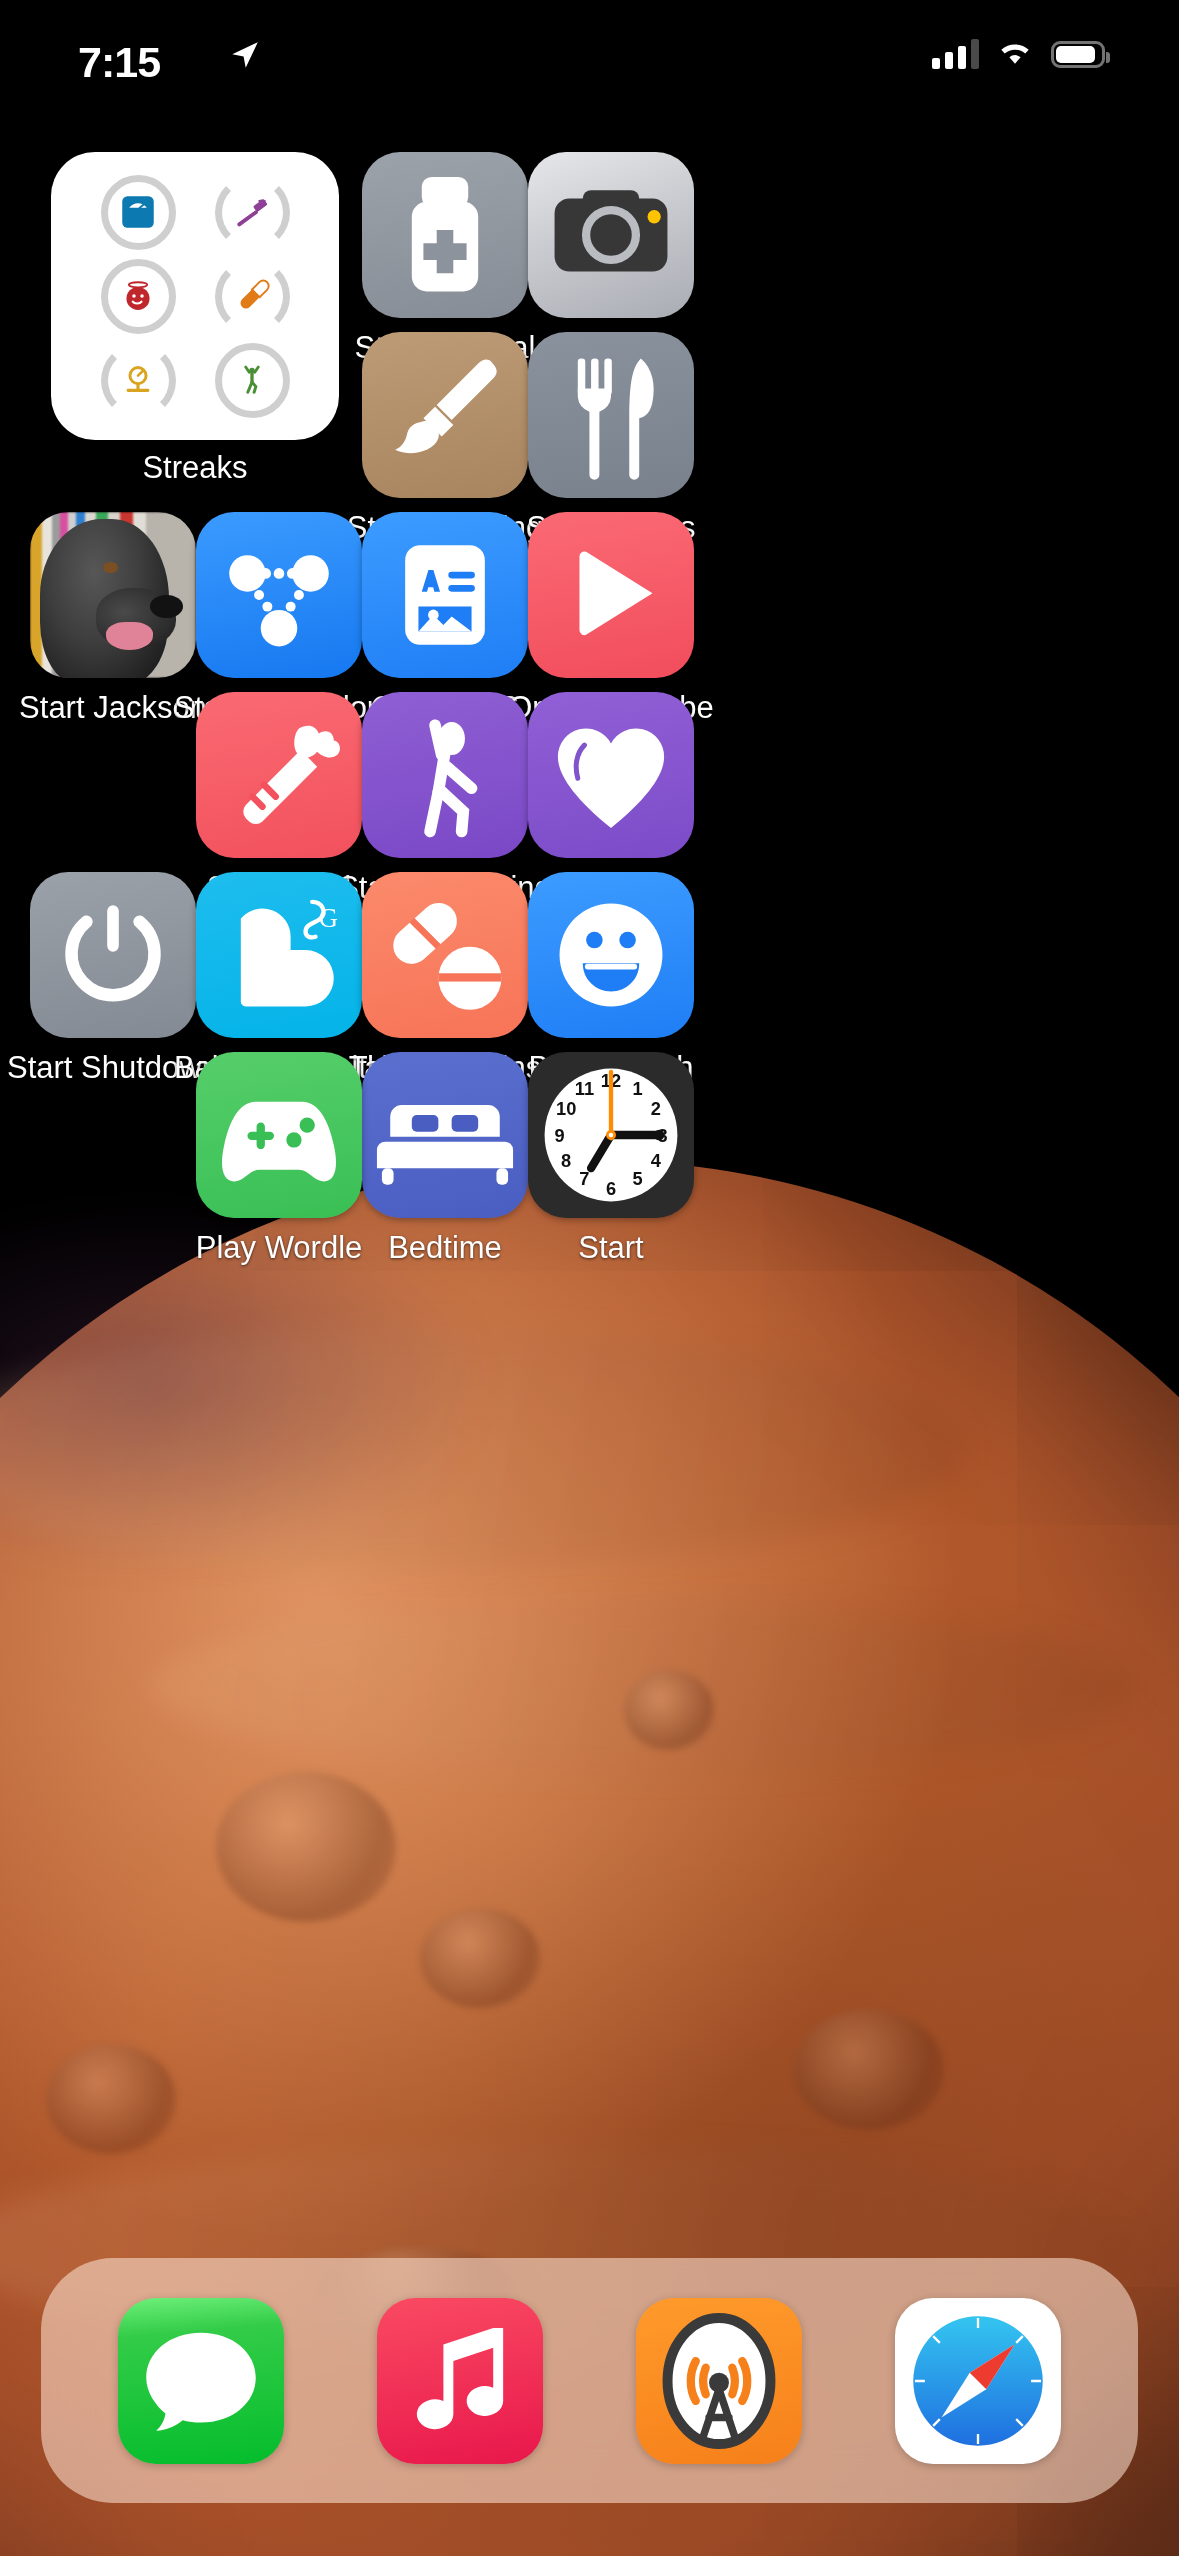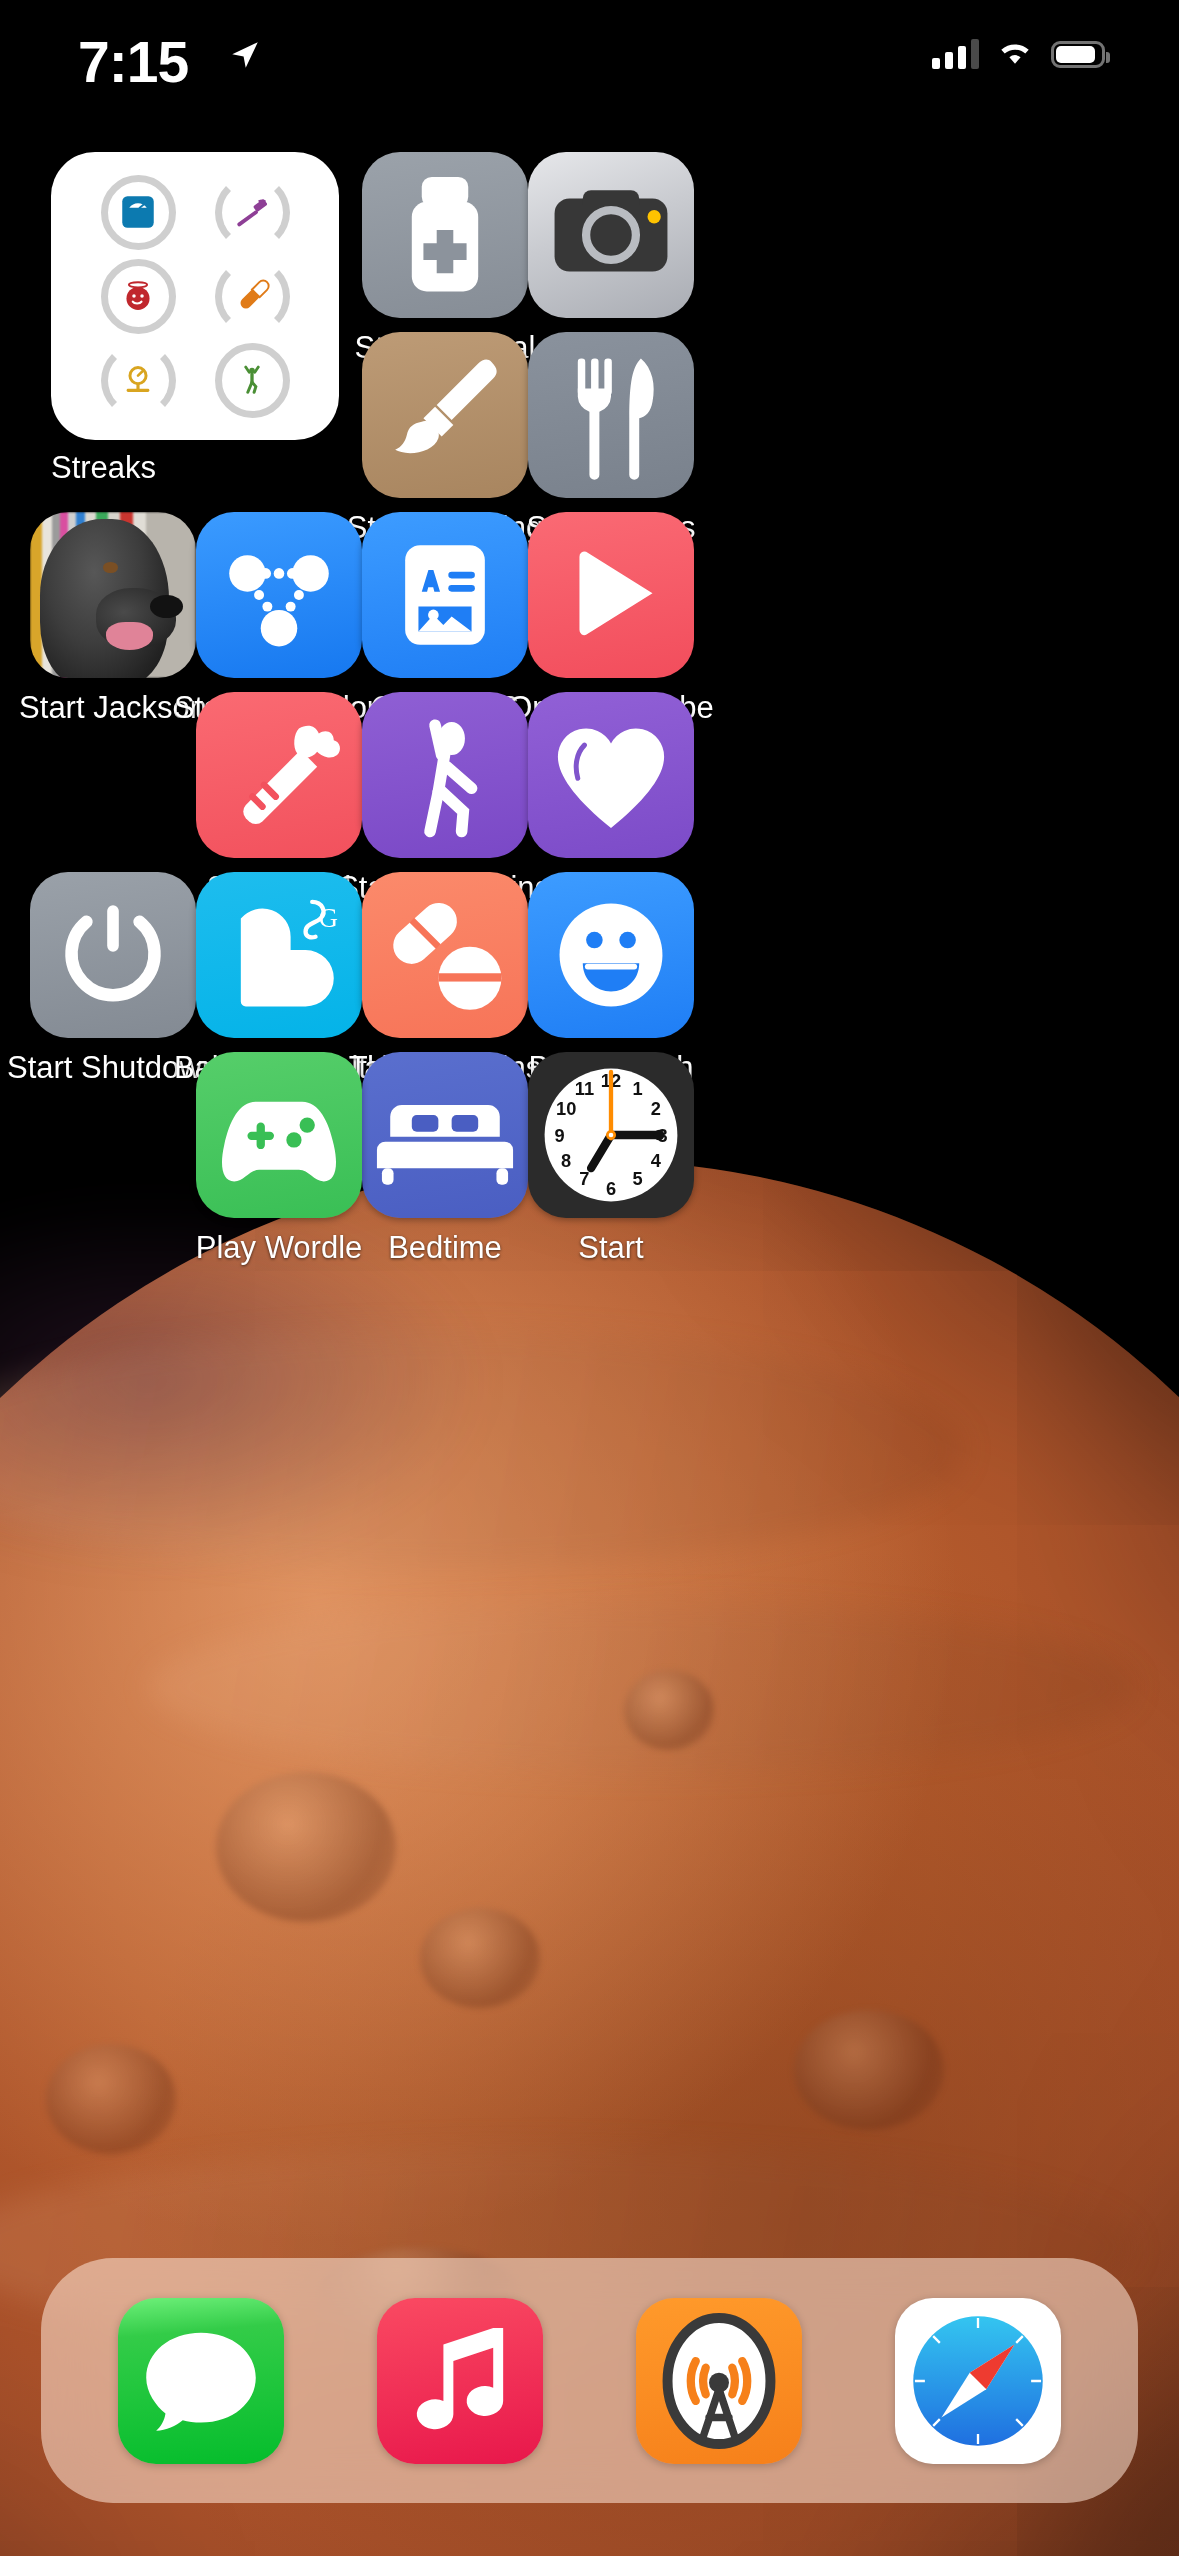--- a/index.html
+++ b/index.html
@@ -50,21 +50,21 @@
     filter:blur(20px);
   }
 
   
   #statusbar{
     position:absolute; top:0; left:0; right:0; height:140px;
     color:#fff; z-index:40;
   }
   #clock-time{
     position:absolute; left:78px; top:32px;
-    font-size:57px; font-weight:bold; letter-spacing:-1px;
+    font-size:43px; font-weight:bold; letter-spacing:-1px;
     line-height:60px;
   }
   #loc-arrow{ position:absolute; left:228px; top:38px; }
   #status-right{
     position:absolute; right:74px; top:38px;
     display:flex; align-items:center; gap:17px;
   }
   .bars{ display:flex; align-items:flex-end; gap:5px; height:30px; }
   .bars i{ display:block; width:8px; background:#fff; border-radius:2px; }
   .bars i.b1{height:11px;} .bars i.b2{height:17px;} .bars i.b3{height:23px;} .bars i.b4{height:30px; background:#4a4a4a;}
@@ -108,21 +108,21 @@
   #streaks-widget{
     position:absolute;
     left:51px; top:152px;
     width:288px; height:288px;
     background:#fff;
     border-radius:44px;
     box-shadow:0 3px 10px rgba(0,0,0,.35);
   }
   #streaks-label{
     position:absolute; left:51px; top:450px; width:288px;
-    color:#fff; font-size:31px;
+    text-align:center; color:#fff; font-size:31px;
     text-shadow:0 1px 3px rgba(0,0,0,.65);
   }
   .ring-grid{
     position:absolute; inset:0;
     display:grid;
     grid-template-columns:1fr 1fr;
     grid-template-rows:1fr 1fr 1fr;
     padding:18px 30px;
   }
   .ring-cell{ display:flex; align-items:center; justify-content:center; }

